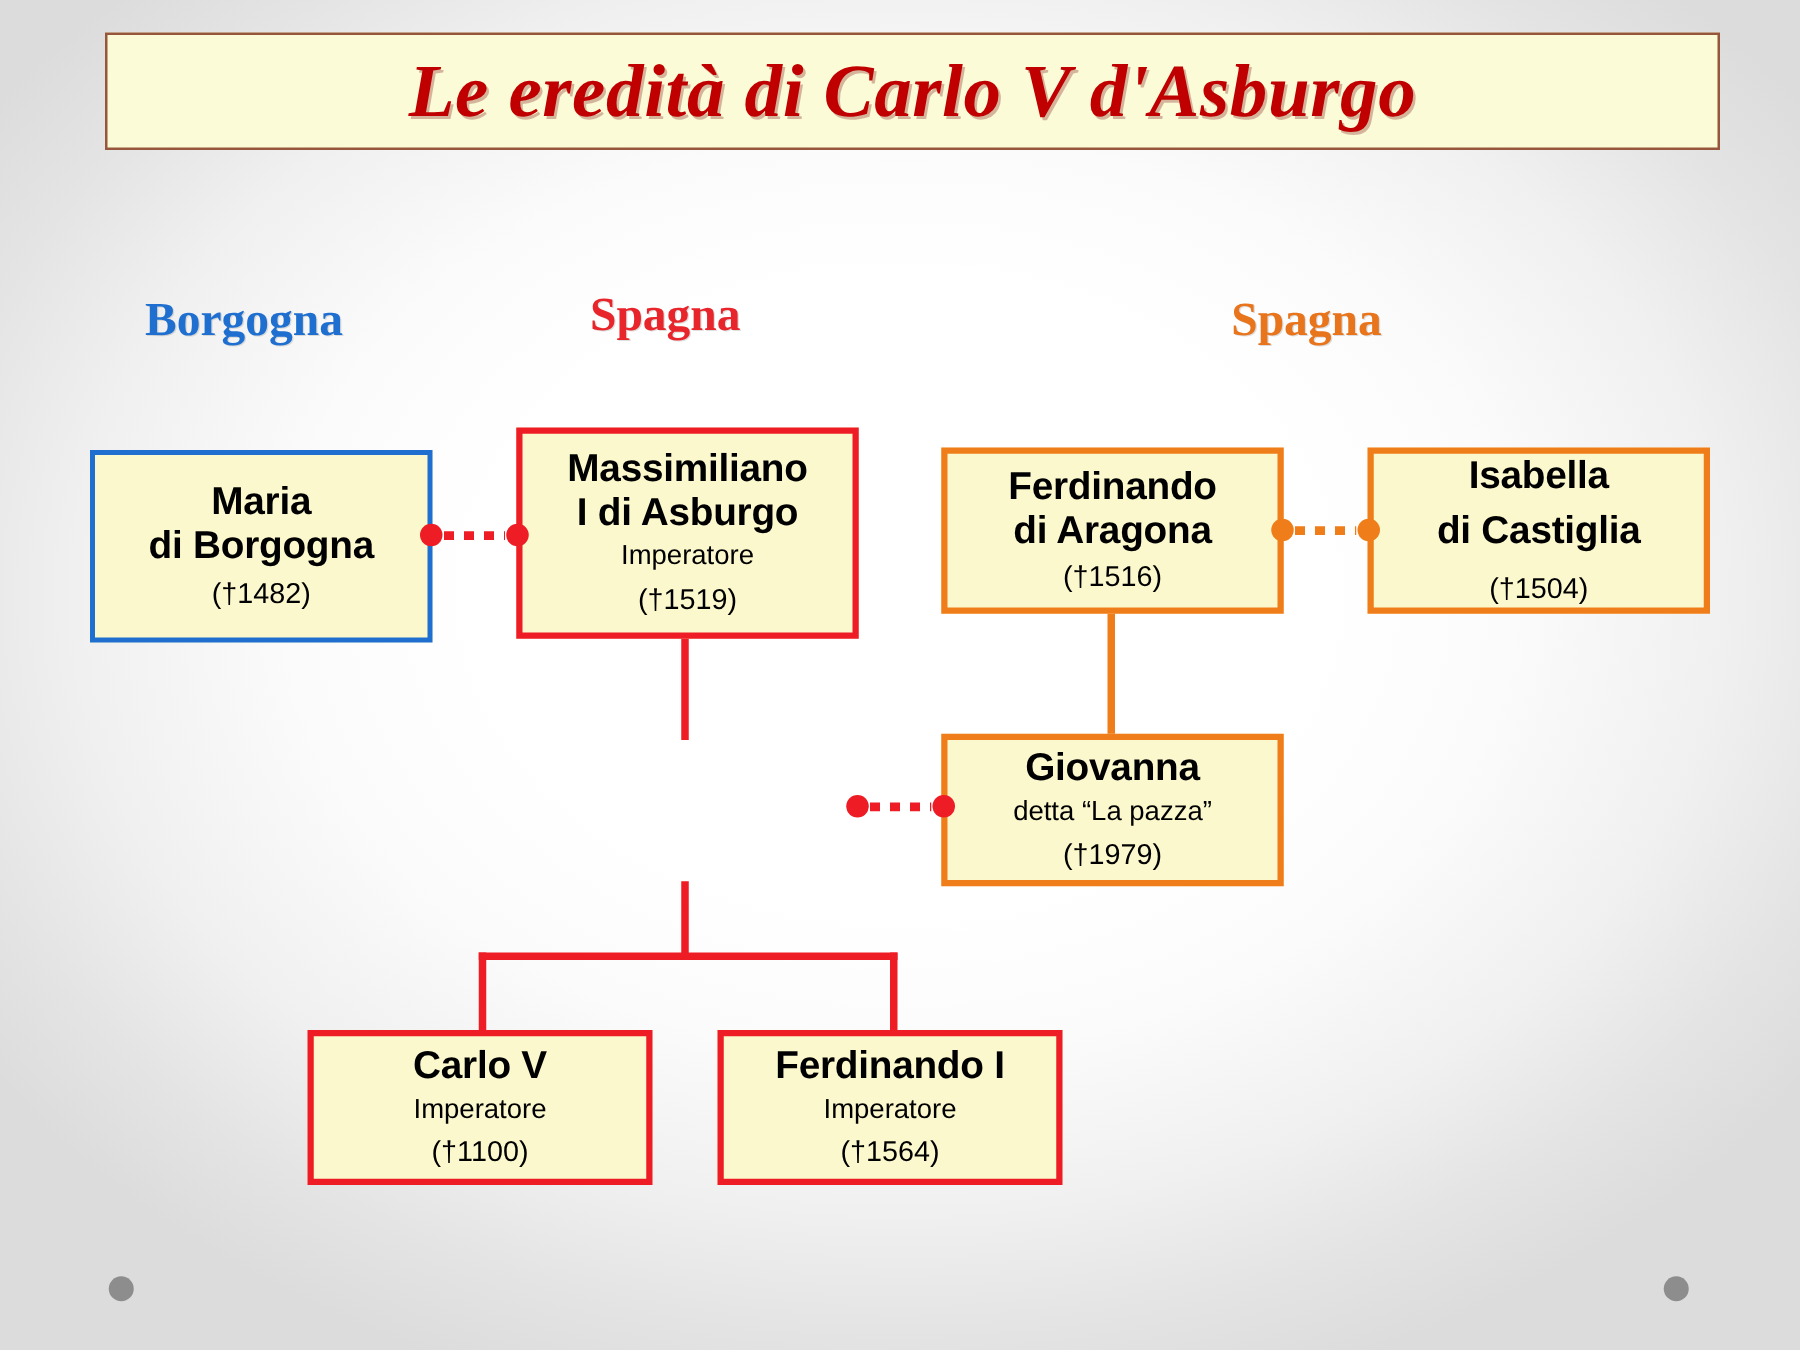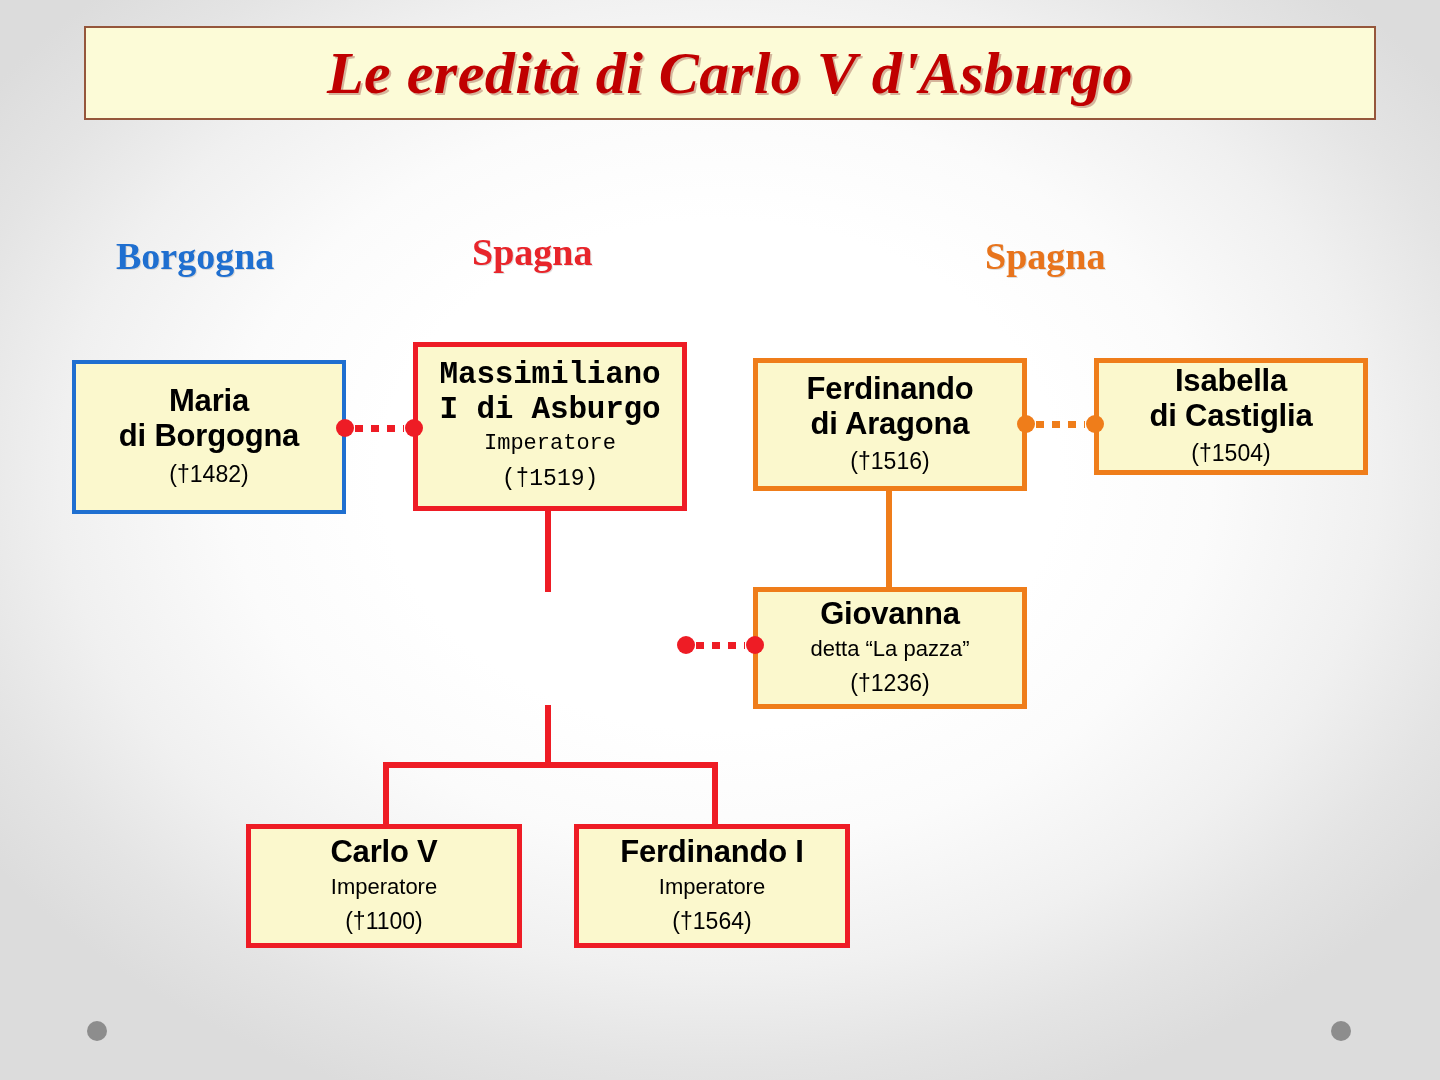--- a/index.html
+++ b/index.html
@@ -182,44 +182,44 @@
   <div class="line" style="left:383px; top:762px; width:6px; height:64px;"></div>
 
   <div class="line" style="left:712px; top:762px; width:6px; height:64px;"></div>
 
   <div class="node blue" style="left:72px; top:360px; width:274px; height:154px;">
     <div class="nm">Maria</div>
     <div class="nm">di Borgogna</div>
     <div class="yr">(†1482)</div>
   </div>
 
-  <div class="node red" style="left:413px; top:342px; width:274px; height:169px;font-family:Liberation Mono, monospace;">
+  <div class="node red" style="left:413px; top:342px; width:274px; height:169px;">
     <div class="nm">Massimiliano</div>
     <div class="nm">I di Asburgo</div>
     <div class="sub">Imperatore</div>
     <div class="yr">(†1519)</div>
   </div>
 
   <div class="node orange" style="left:753px; top:358px; width:274px; height:133px;">
     <div class="nm">Ferdinando</div>
     <div class="nm">di Aragona</div>
     <div class="yr">(†1516)</div>
   </div>
 
-  <div class="node orange" style="left:1094px; top:358px; width:274px; height:117px;">
+  <div class="node orange" style="left:1094px; top:358px; width:274px; height:133px;justify-content:space-between;">
     <div class="nm">Isabella</div>
     <div class="nm">di Castiglia</div>
     <div class="yr">(†1504)</div>
   </div>
 
 
   <div class="node orange" style="left:753px; top:587px; width:274px; height:122px;">
     <div class="nm">Giovanna</div>
     <div class="sub">detta “La pazza”</div>
-    <div class="yr">(†1236)</div>
+    <div class="yr">(†1979)</div>
   </div>
 
   <div class="node red" style="left:246px; top:824px; width:276px; height:124px;">
     <div class="nm">Carlo  V</div>
     <div class="sub">Imperatore</div>
     <div class="yr">(†1100)</div>
   </div>
 
   <div class="node red" style="left:574px; top:824px; width:276px; height:124px;">
     <div class="nm">Ferdinando I</div>

